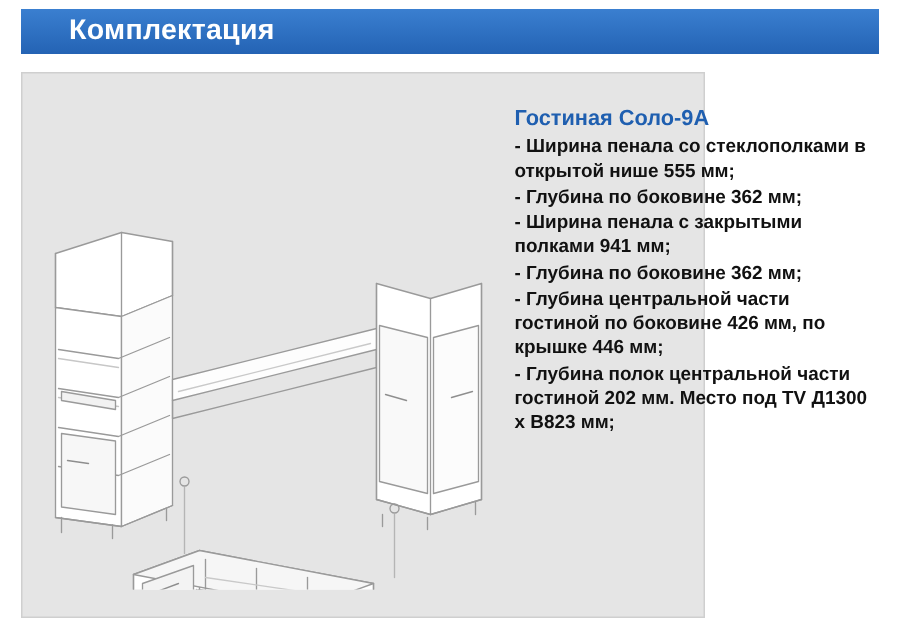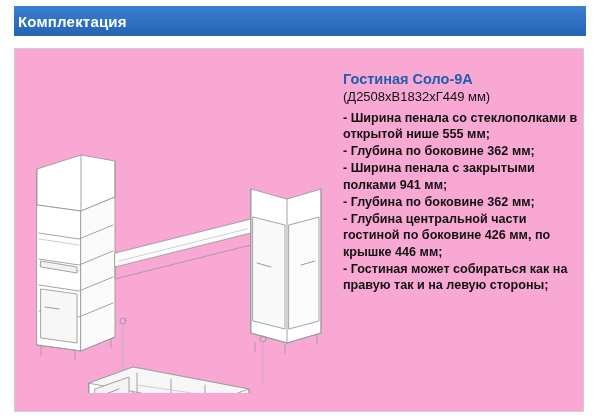--- a/index.html
+++ b/index.html
@@ -26,34 +26,34 @@
     top: 6px;
     width: 572px;
     height: 30px;
     background: #2a6cc0;
     background: linear-gradient(180deg, #3a7fd0 0%, #2463b4 100%);
     display: flex;
     align-items: center;
   }
   .header-title {
     color: #ffffff;
-    font-size: 15px;
+    font-size: 19px;
     font-weight: bold;
-    padding-left: 4px;
+    padding-left: 32px;
     letter-spacing: 0.2px;
   }
   
   .card {
     position: absolute;
     left: 14px;
     top: 48px;
-    width: 570px;
+    width: 456px;
     height: 364px;
     border: 1px solid #cfcfcf;
-    background: #f9a8d4;
+    background: #e5e5e5;
     box-sizing: border-box;
   }
   .card-inner {
     position: relative;
     width: 100%;
     height: 100%;
   }
   
   .illustration {
     position: absolute;
@@ -177,26 +177,25 @@
             <path d="M104 232 L104 276" stroke="#b5b5b5"></path>
             <path d="M244 250 L244 292" stroke="#b5b5b5"></path>
             <circle cx="104" cy="228" r="3" stroke="#9a9a9a"></circle>
             <circle cx="244" cy="246" r="3" stroke="#9a9a9a"></circle>
           </g>
         </svg>
       </div>
 
       <div class="info">
         <h2 class="info-title">Гостиная Соло-9А</h2>
-        <div class="info-dims">(Д2508хВ1832хГ449 мм)</div>
         <ul class="info-list">
           <li>- Ширина пенала со стеклополками в открытой нише 555 мм;</li>
           <li>- Глубина по боковине 362 мм;</li>
           <li>- Ширина пенала с закрытыми полками 941 мм;</li>
           <li>- Глубина по боковине 362 мм;</li>
           <li>- Глубина центральной части гостиной по боковине 426 мм, по крышке 446 мм;</li>
-          <li>- Гостиная может собираться как на правую так и на левую стороны;</li>
+          <li>- Глубина полок центральной части гостиной 202 мм. Место под TV Д1300 х В823 мм;</li>
         </ul>
       </div>
 
     </div>
   </div>
 </div>
 
 </body></html>

